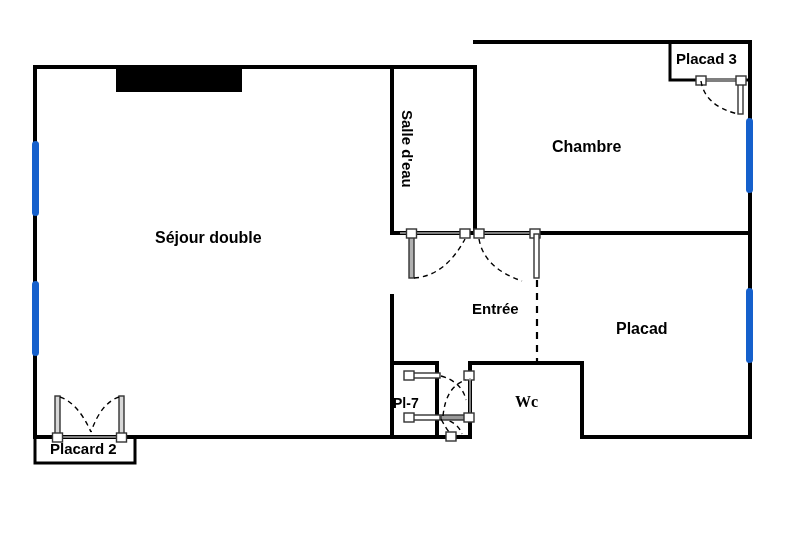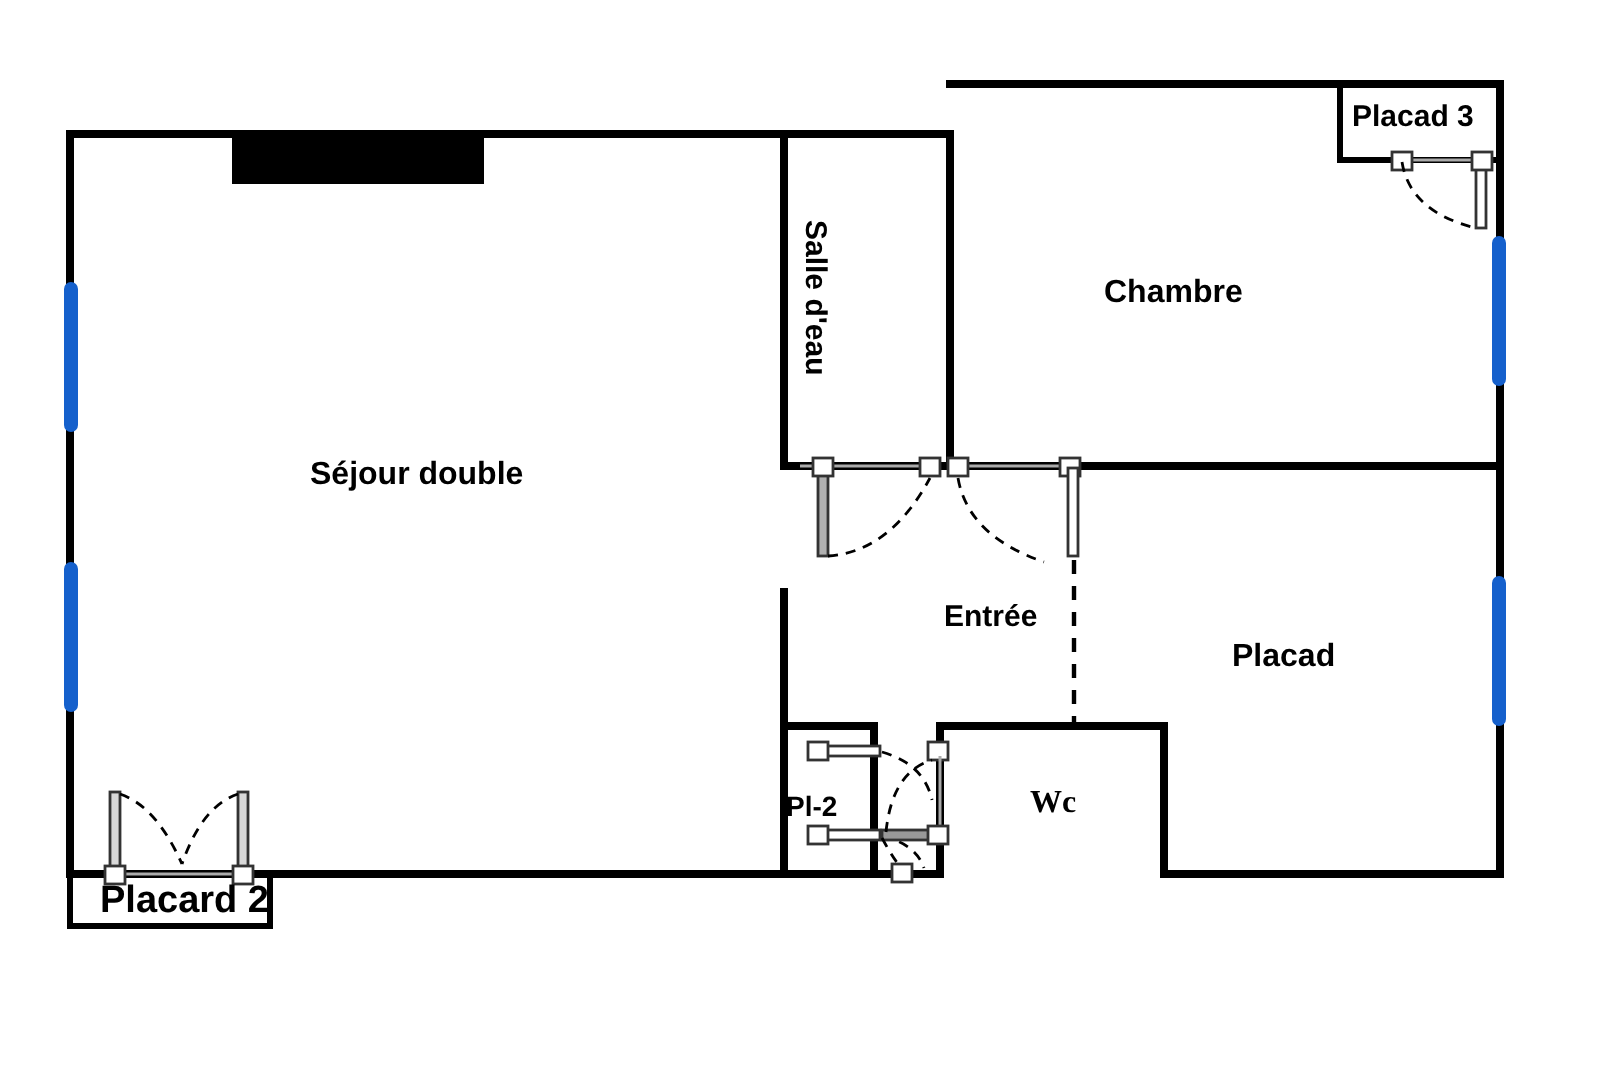--- a/index.html
+++ b/index.html
@@ -32,21 +32,21 @@
     white-space: nowrap;
     -webkit-user-select: none;
     user-select: none;
   }
   .lbl-sejour   { left: 155px; top: 229px; font-size: 16px; }
   .lbl-chambre  { left: 552px; top: 138px; font-size: 16px; }
   .lbl-cuisine  { left: 616px; top: 320px; font-size: 16px; }
   .lbl-entree   { left: 442px; top: 300px; font-size: 15px; margin-left: 30px; }
   .lbl-wc       { left: 515px; top: 393px; font-size: 16px; font-family: Liberation Serif, serif; }
   .lbl-pl1      { left: 393px; top: 395px; font-size: 14px; }
-  .lbl-placard2 { left: 50px;  top: 440px; font-size: 19px; }
+  .lbl-placard2 { left: 50px;  top: 440px; font-size: 15px; }
   .lbl-placad3  { left: 644px; top: 50px;  font-size: 15px; margin-left: 32px; }
   .lbl-salledeau {
     left: 416px; top: 110px;
     font-size: 15px;
     transform: rotate(90deg);
     transform-origin: left top;
   }
 </style>
 </head>
 <body>
@@ -173,17 +173,17 @@
     </g>
 
   </svg>
 
   <div class="room-label lbl-sejour">Séjour double</div>
   <div class="room-label lbl-chambre">Chambre</div>
   <div class="room-label lbl-cuisine">Placad</div>
   <div class="room-label lbl-entree">Entrée</div>
   <div class="room-label lbl-wc">Wc</div>
   <div class="room-label lbl-salledeau">Salle d'eau</div>
-  <div class="room-label lbl-pl1">Pl-2</div>
+  <div class="room-label lbl-pl1">Pl-7</div>
   <div class="room-label lbl-placard2">Placard 2</div>
   <div class="room-label lbl-placad3">Placad 3</div>
 
 </div>
 
 </body></html>

